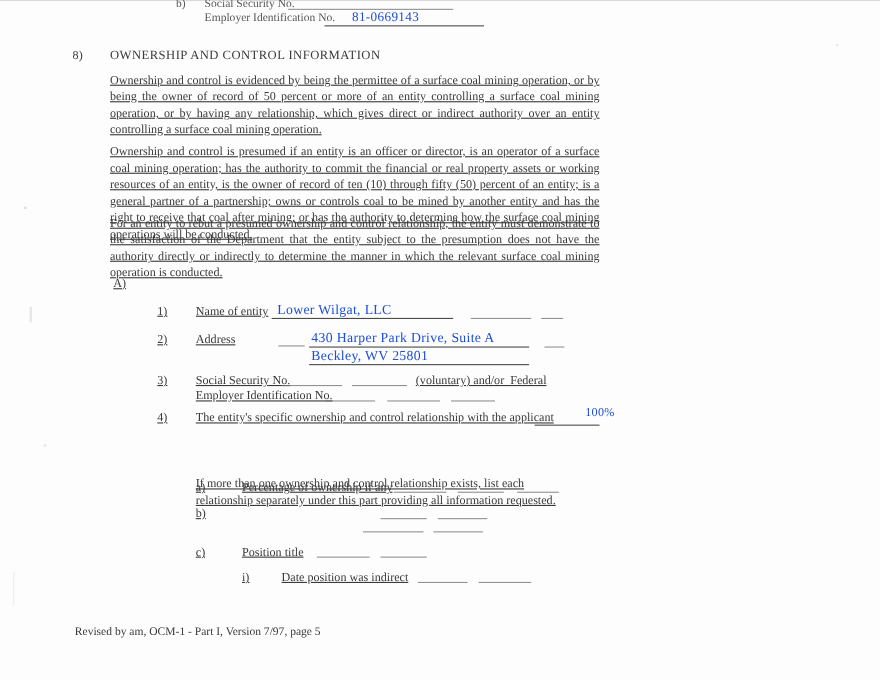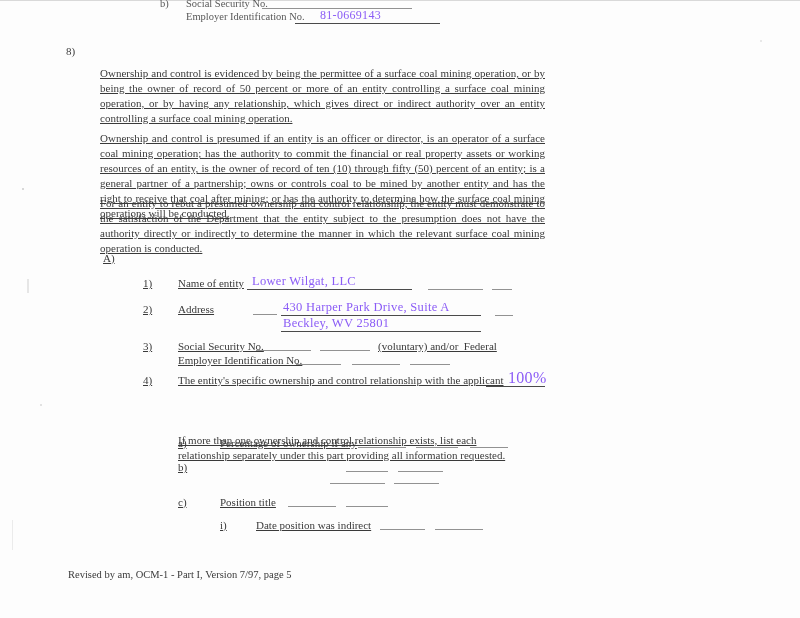--- a/index.html
+++ b/index.html
@@ -48,21 +48,21 @@
   }
   .line-light {
     position: absolute;
     border-bottom: 1px solid #777;
     height: 0;
     opacity: .8;
   }
   .hand {
     position: absolute;
     white-space: pre;
-    color: #8b5cf6;
+    color: #1d4ed8;
     font-family: "Liberation Serif", serif;
     letter-spacing: .3px;
   }
   .sec-num { font-size: 11px; }
   .head { font-size: 11.5px; letter-spacing: .4px; }
   .body-t { font-size: 11px; line-height: 15px; text-decoration: underline; }
   .small { font-size: 10.5px; }
   .footer { font-size: 10.5px; }
 </style>
 </head>
@@ -80,20 +80,21 @@
 
   <div class="txt small faint" style="left:160px; top:-2px;">b)</div>
   <div class="txt small faint" style="left:186px; top:-2px;">Social Security No.</div>
   <div class="line-light" style="left:262px; top:8px; width:150px;"></div>
 
   <div class="txt small faint" style="left:186px; top:11px;">Employer Identification No.</div>
   <div class="hand" style="left:320px; top:8px; font-size:12px;">81-0669143</div>
   <div class="line-under" style="left:295px; top:23px; width:145px;"></div>
 
   <div class="txt sec-num" style="left:66px; top:45px;">8)</div>
+  <div class="txt head" style="left:100px; top:45px;">OWNERSHIP AND CONTROL INFORMATION</div>
 
   <div class="txt body-t" style="left:100px; top:66px; width:445px; white-space:normal; text-align:justify;">Ownership and control is evidenced by being the permittee of a surface coal mining operation, or by being the owner of record of 50 percent or more of an entity controlling a surface coal mining operation, or  by having any relationship, which gives direct or indirect authority over an entity controlling a surface coal mining operation.</div>
 
   <div class="txt body-t" style="left:100px; top:131px; width:445px; white-space:normal; text-align:justify;">Ownership and control is presumed if an entity is an officer or director, is an operator of a surface coal mining operation; has the authority to commit the financial or real property assets or working resources of an entity, is the owner of record of ten (10) through fifty (50) percent of an entity; is a general partner of a partnership; owns or controls coal to be mined by another entity and has the right to receive that coal after mining; or has the authority to determine how the surface coal mining operations will be conducted.</div>
 
   <div class="txt body-t" style="left:100px; top:196px; width:445px; white-space:normal; text-align:justify;">For an entity to rebut a presumed ownership and control relationship, the entity must demonstrate to the satisfaction of the Department that the entity subject to the presumption does not have the authority directly or indirectly to determine the manner in which the relevant surface coal mining operation is conducted.</div>
 
   <div class="txt body-t" style="left:103px; top:251px;">A)</div>
 
   <div class="txt body-t" style="left:143px; top:276px;">1)</div>
@@ -119,21 +120,21 @@
   <div class="line-light" style="left:320px; top:350px; width:50px;"></div>
   <div class="txt body-t" style="left:378px; top:339px;">(voluntary) and/or  Federal</div>
 
   <div class="txt body-t" style="left:178px; top:353px;">Employer Identification No.</div>
   <div class="line-light" style="left:296px; top:364px; width:45px;"></div>
   <div class="line-light" style="left:352px; top:364px; width:48px;"></div>
   <div class="line-light" style="left:410px; top:364px; width:40px;"></div>
 
   <div class="txt body-t" style="left:143px; top:373px;">4)</div>
   <div class="txt body-t" style="left:178px; top:373px;">The entity's specific ownership and control relationship with the applicant</div>
-  <div class="hand" style="left:508px; top:369px; font-size:16px;">100%</div>
+  <div class="hand" style="left:532px; top:369px; font-size:11px;">100%</div>
   <div class="line-under" style="left:486px; top:386px; width:59px;"></div>
 
   <div class="txt body-t" style="left:178px; top:397px; width:330px; white-space:normal;margin-top:36px;">If more than one ownership and control relationship exists, list each relationship separately under this part providing all information requested.</div>
 
   <div class="txt body-t" style="left:178px; top:436px;">a)</div>
   <div class="txt body-t" style="left:220px; top:436px;">Percentage of ownership if any</div>
   <div class="line-light" style="left:358px; top:447px; width:48px;"></div>
   <div class="line-light" style="left:416px; top:447px; width:42px;"></div>
   <div class="line-light" style="left:470px; top:447px; width:38px;"></div>
 

